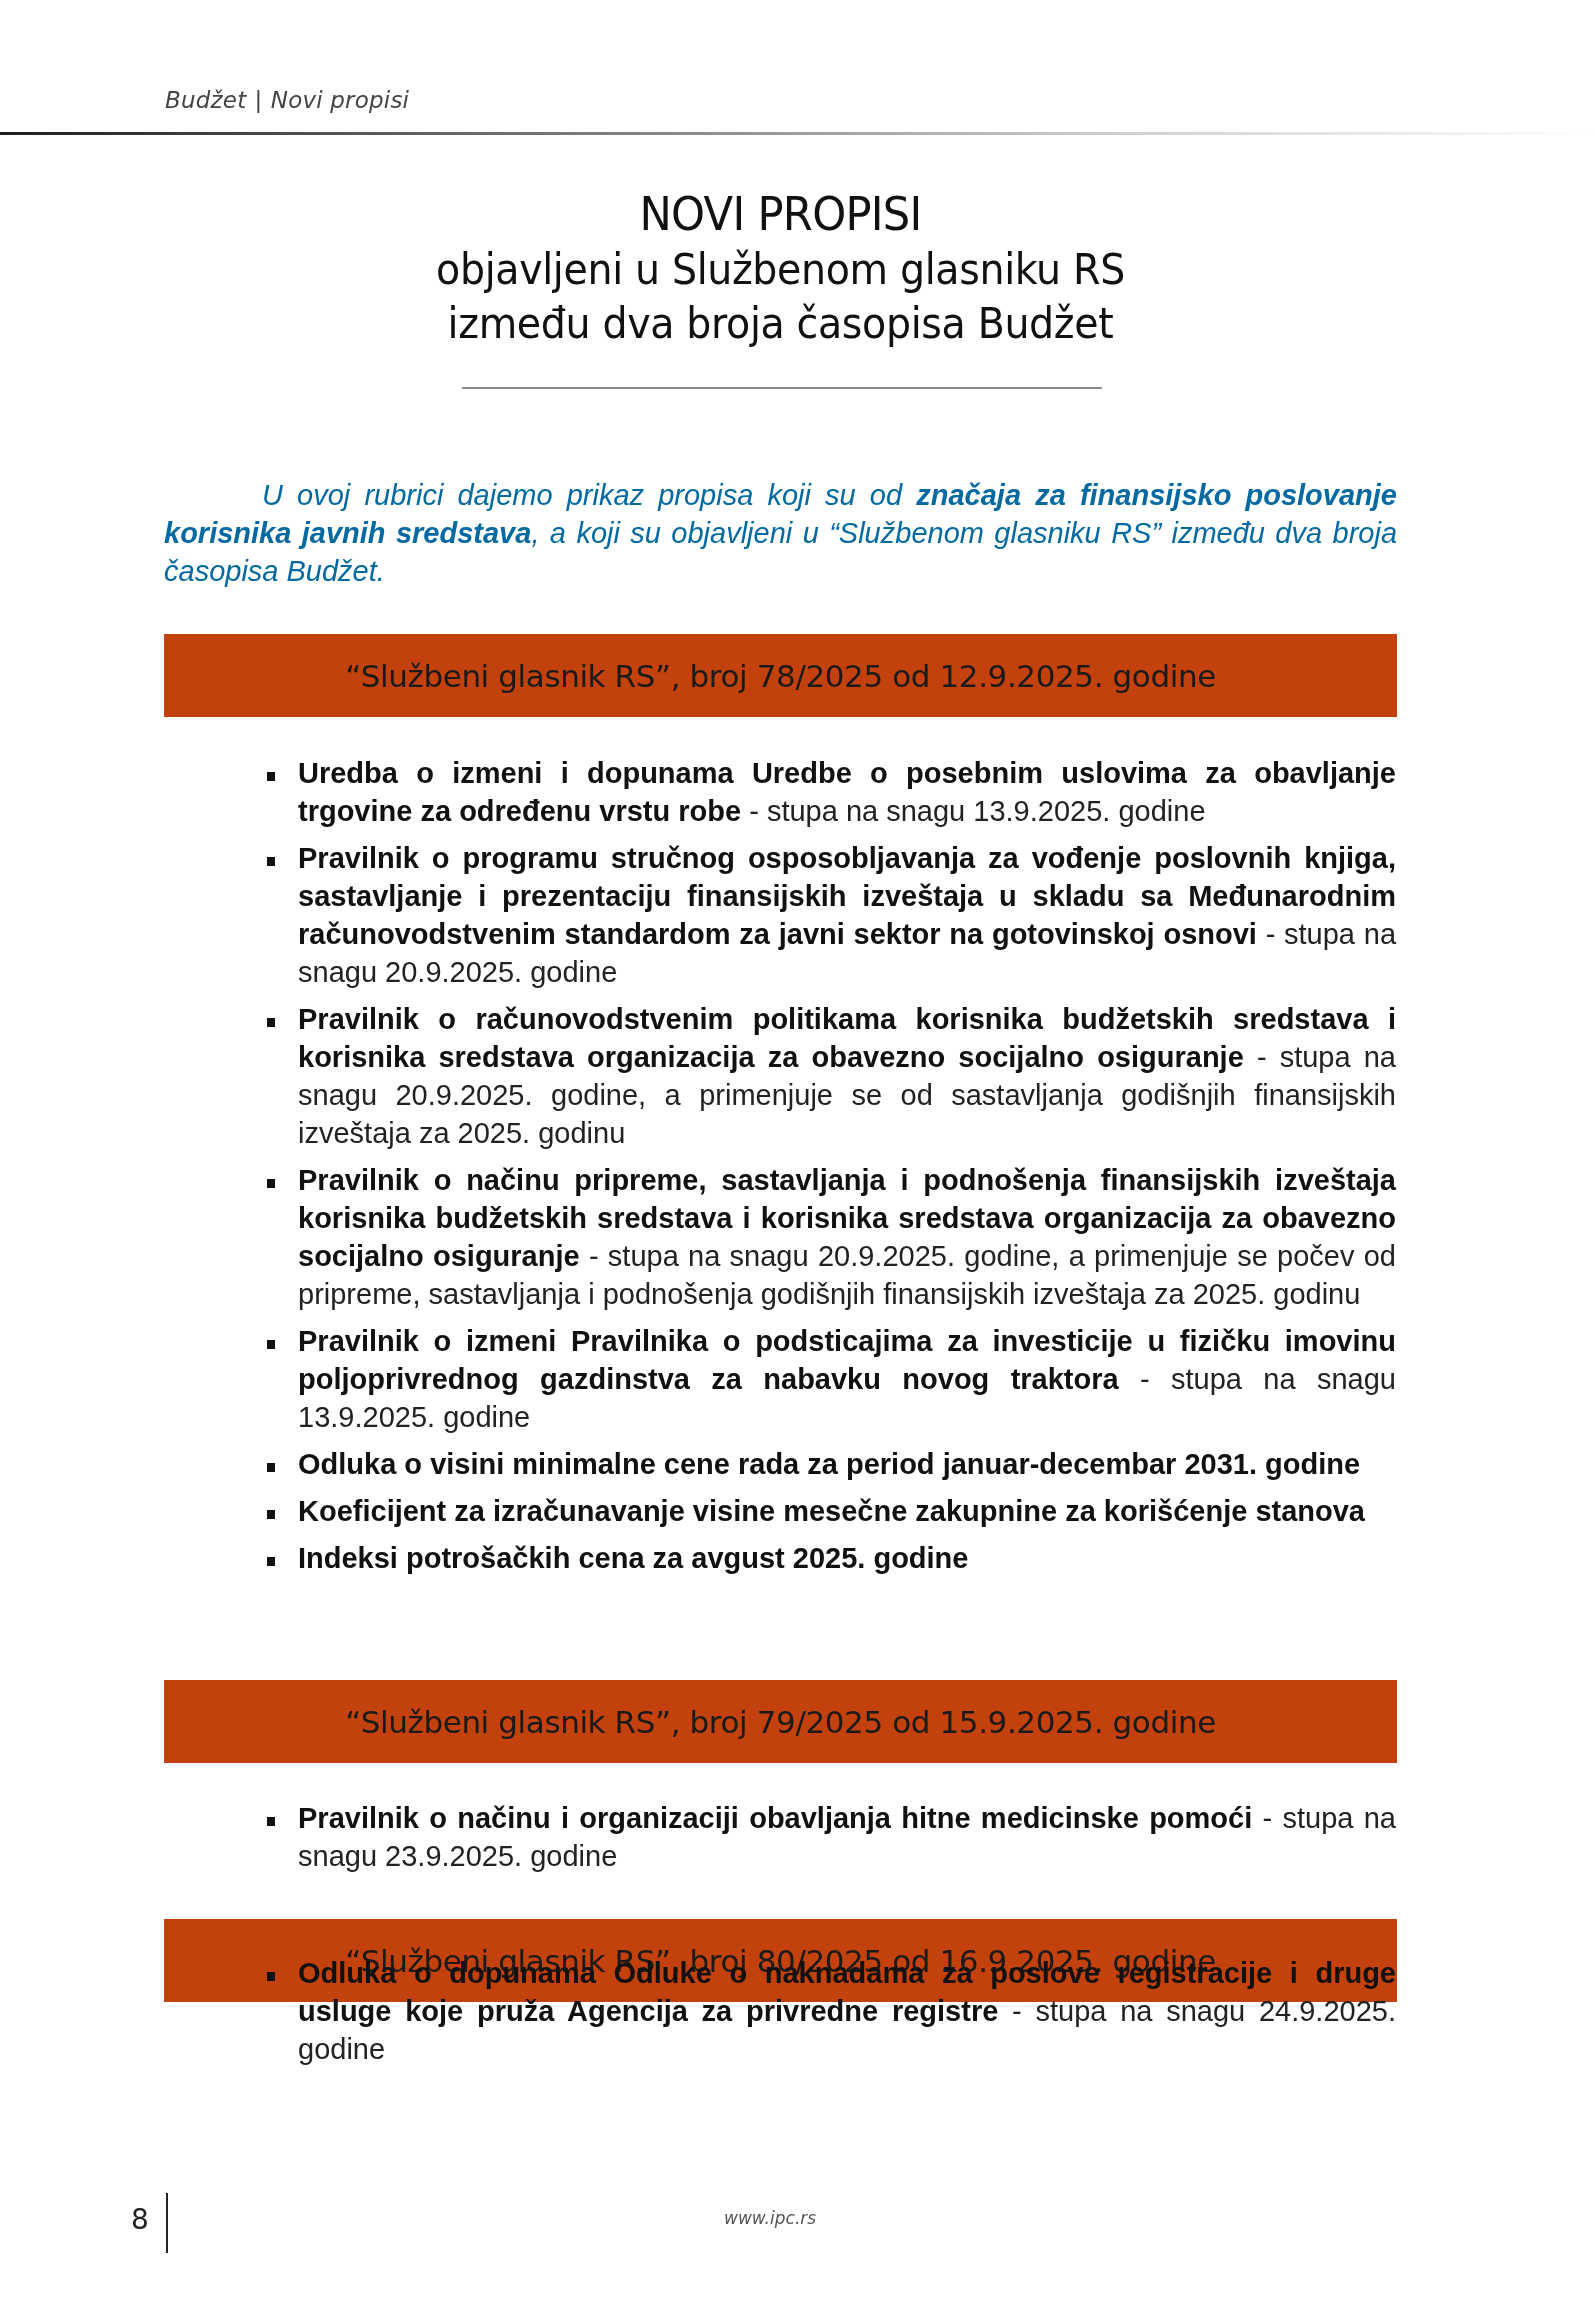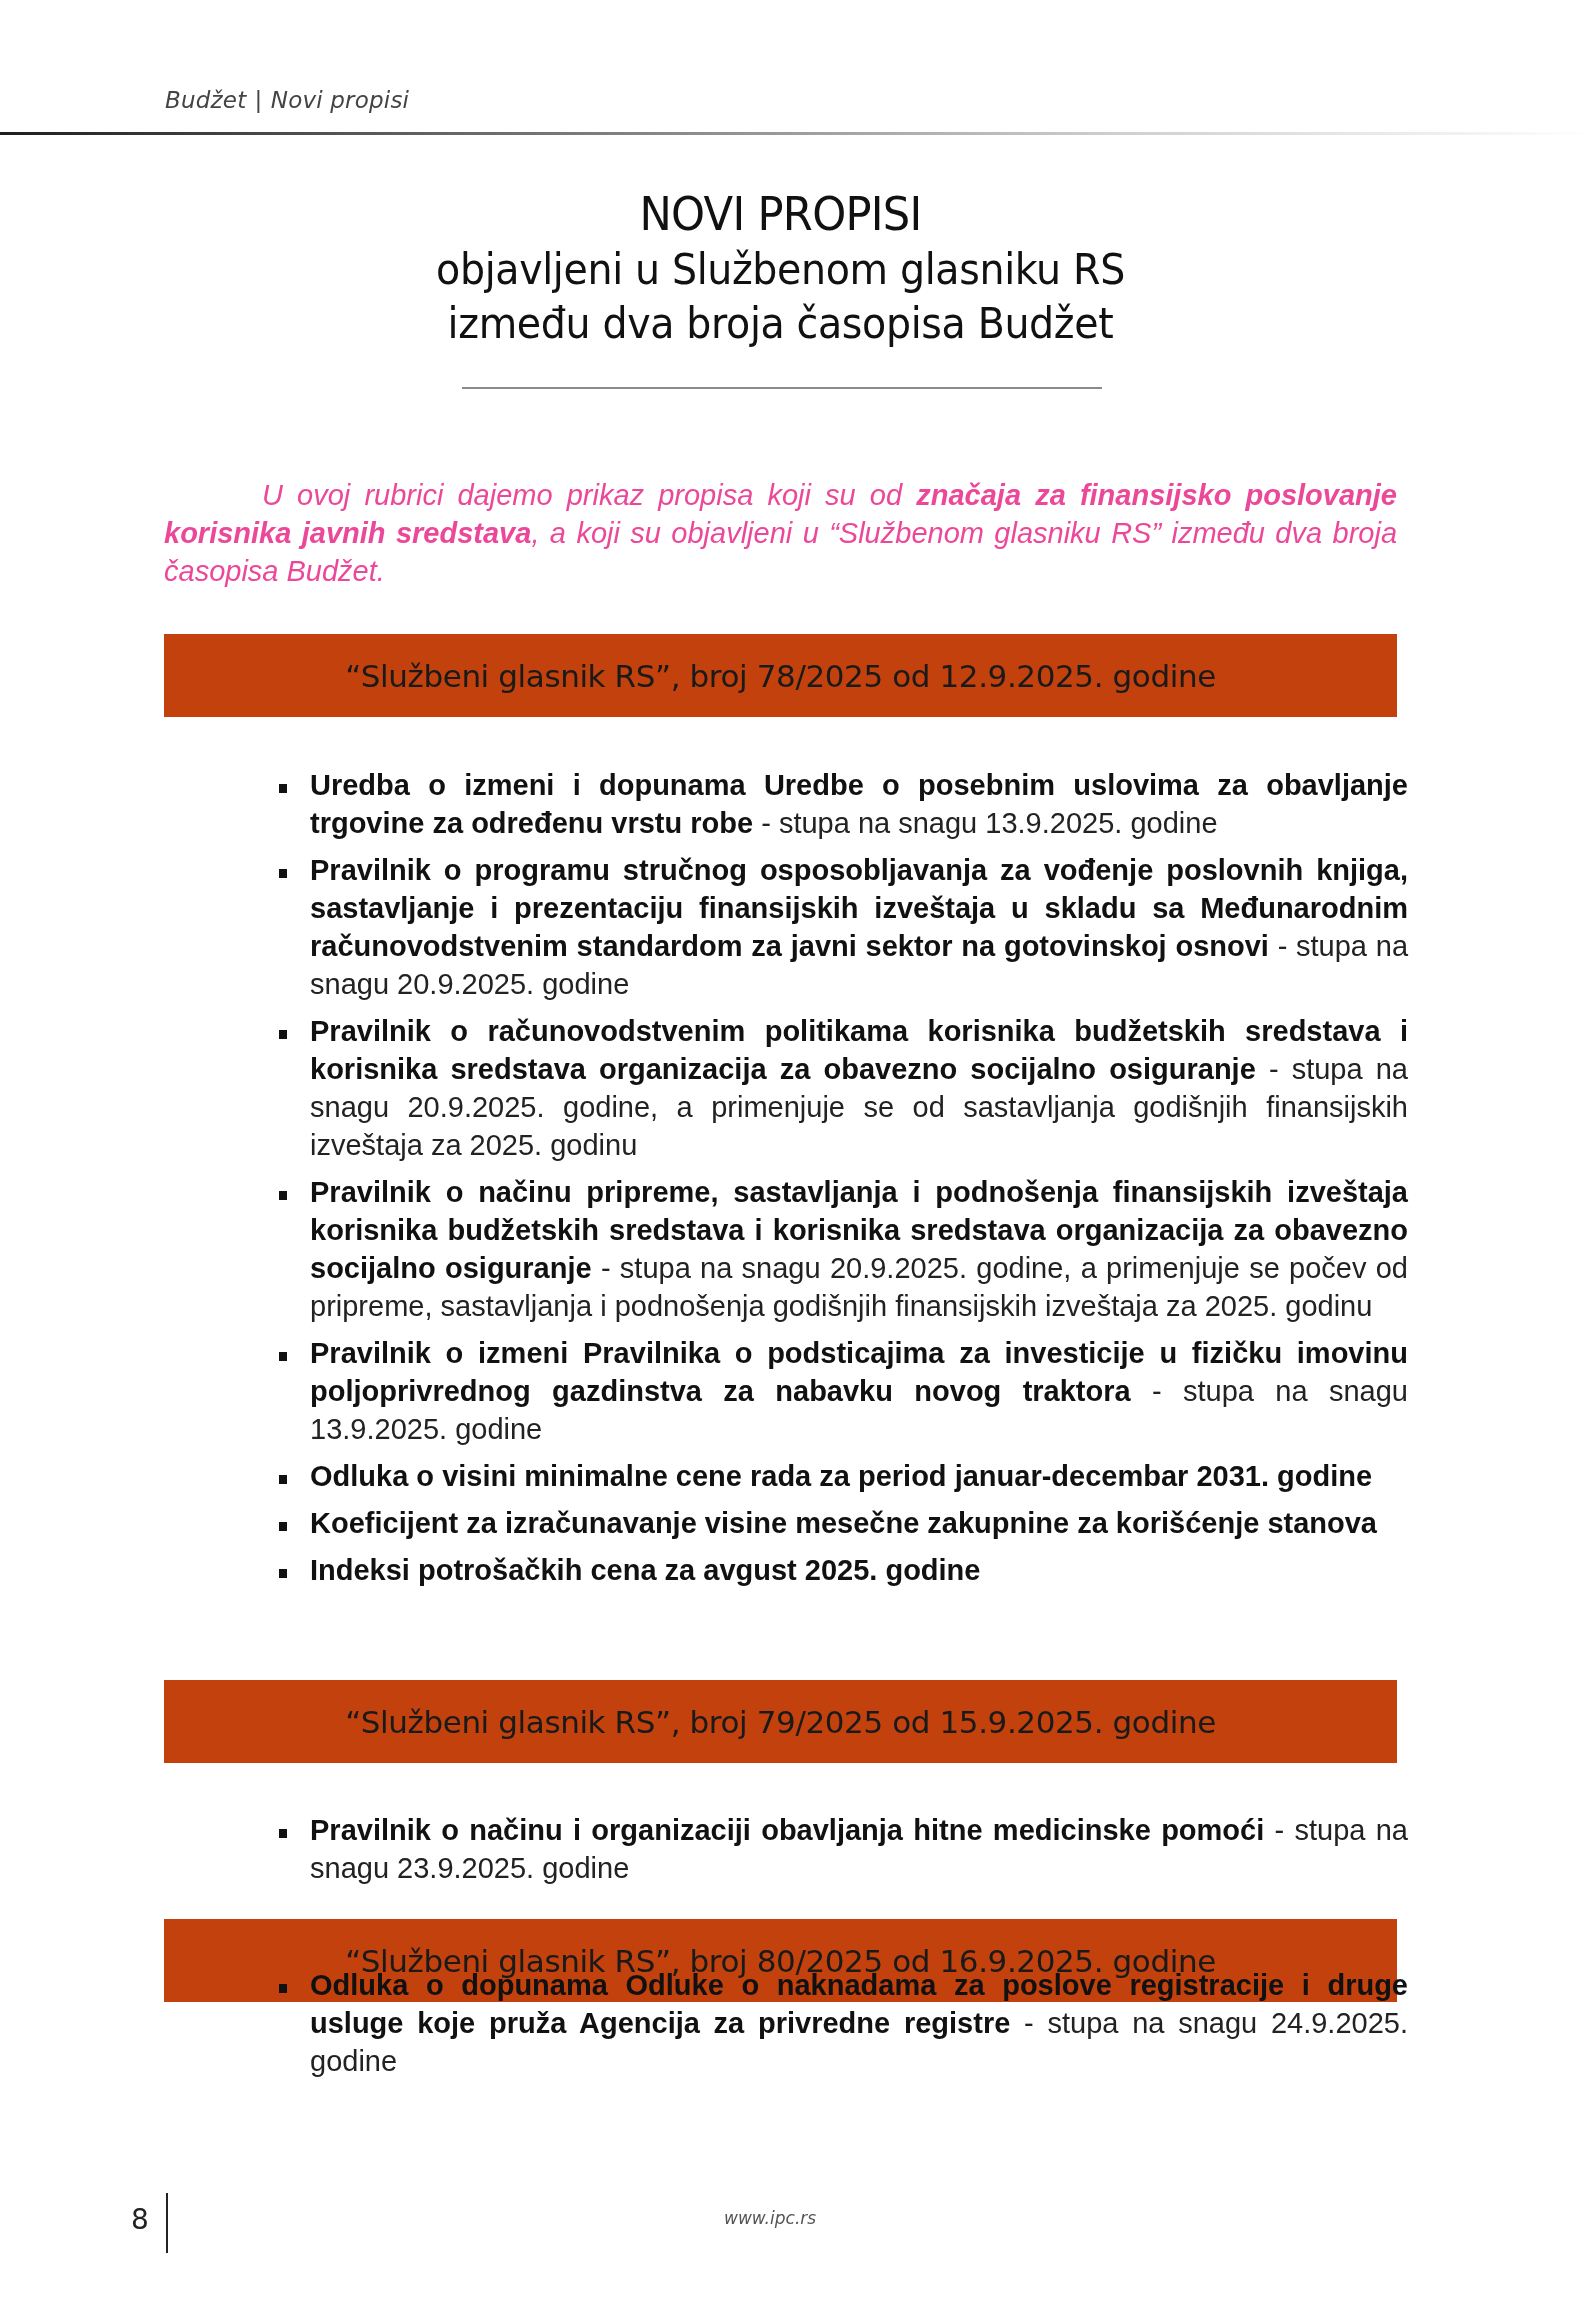--- a/index.html
+++ b/index.html
@@ -18,33 +18,33 @@
   }
 
   .title-block { left: 0; top: 185px; width: 1561px; text-align: center; font-family: "DejaVu Sans", sans-serif; }
   .title-main { font-size: 47px; line-height: 57px; color: #111; font-weight: 400; letter-spacing: -0.8px; transform: scaleX(0.92); }
   .title-sub { font-size: 43px; line-height: 54px; color: #111; letter-spacing: -0.4px; transform: scaleX(0.92); }
   .title-rule { left: 462px; top: 387px; width: 640px; height: 1.6px; background: #8a8a8a; }
 
   .intro {
     left: 164px; top: 476px; width: 1233px;
     font-family: "Liberation Sans", sans-serif; font-style: italic;
-    font-size: 29px; line-height: 38px; text-align: justify; color: #ec4899;
+    font-size: 29px; line-height: 38px; text-align: justify; color: #0369a1;
     text-indent: 98px;
   }
   .intro b { font-weight: 700; }
 
   .issue-bar {
     left: 164px; width: 1233px; height: 83px; background: #c2410c;
     display: flex; align-items: center; justify-content: center;
     font-family: "DejaVu Sans", sans-serif; font-size: 31px; color: #1a1a1a; letter-spacing: -0.4px;
   }
 
   .reg-list {
-    left: 267px; width: 1129px; margin: 12px; padding: 0; list-style: none;
+    left: 267px; width: 1129px; margin: 0; padding: 0; list-style: none;
     font-family: "Liberation Sans", sans-serif; font-size: 29px; line-height: 38px; color: #111;
   }
   .reg-item { position: relative; padding-left: 31px; text-align: justify; margin-bottom: 9px; }
   .reg-item .bullet {
     position: absolute; left: 0; top: 18px; width: 8.2px; height: 9px; background: #111;
   }
   .reg-item .t { font-weight: 700; }
   .reg-item .n { font-weight: 400; color: #222; }
 
   .page-num {

